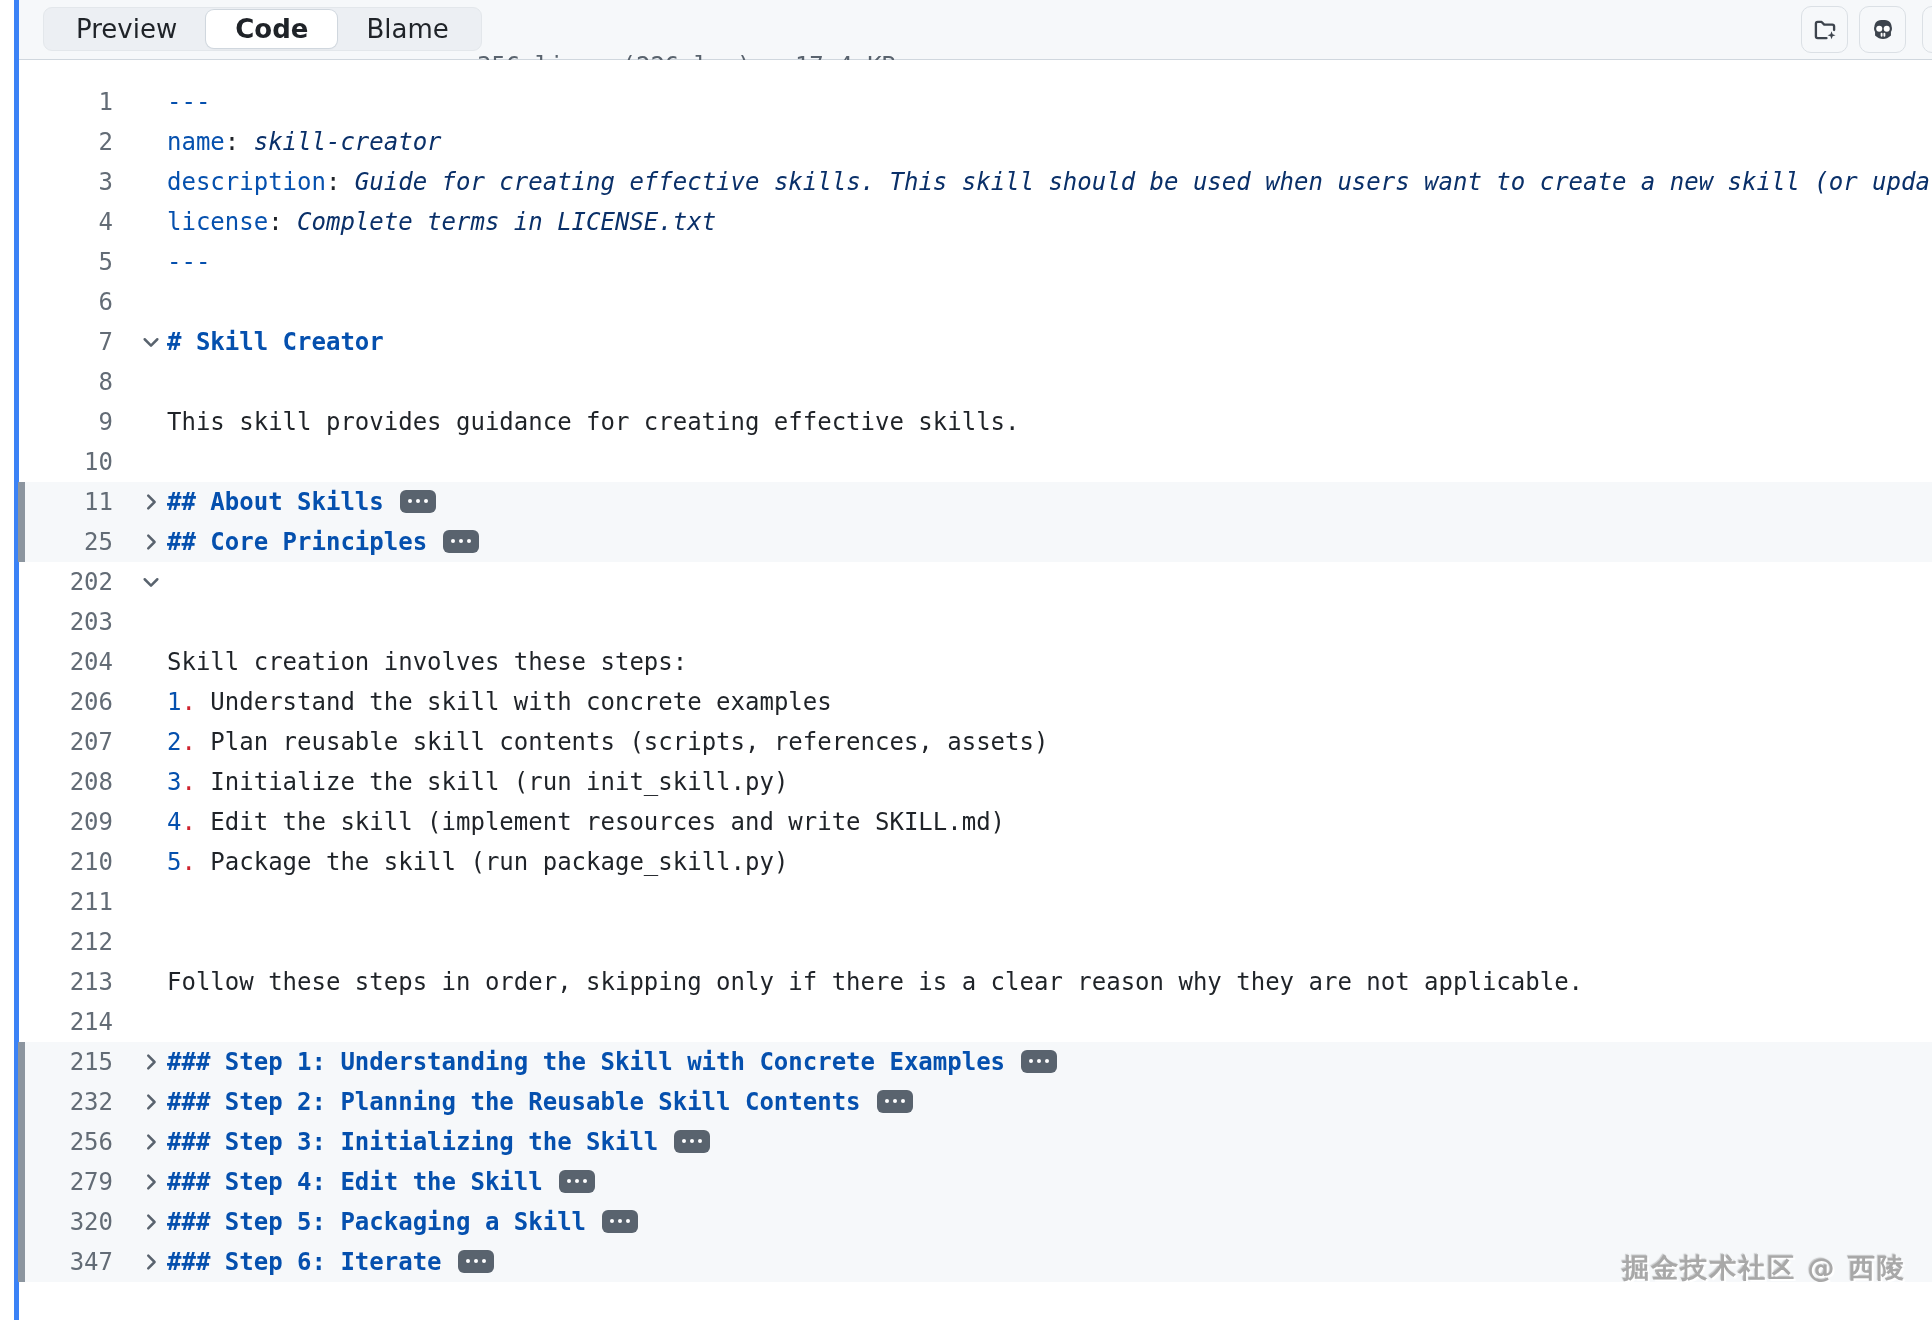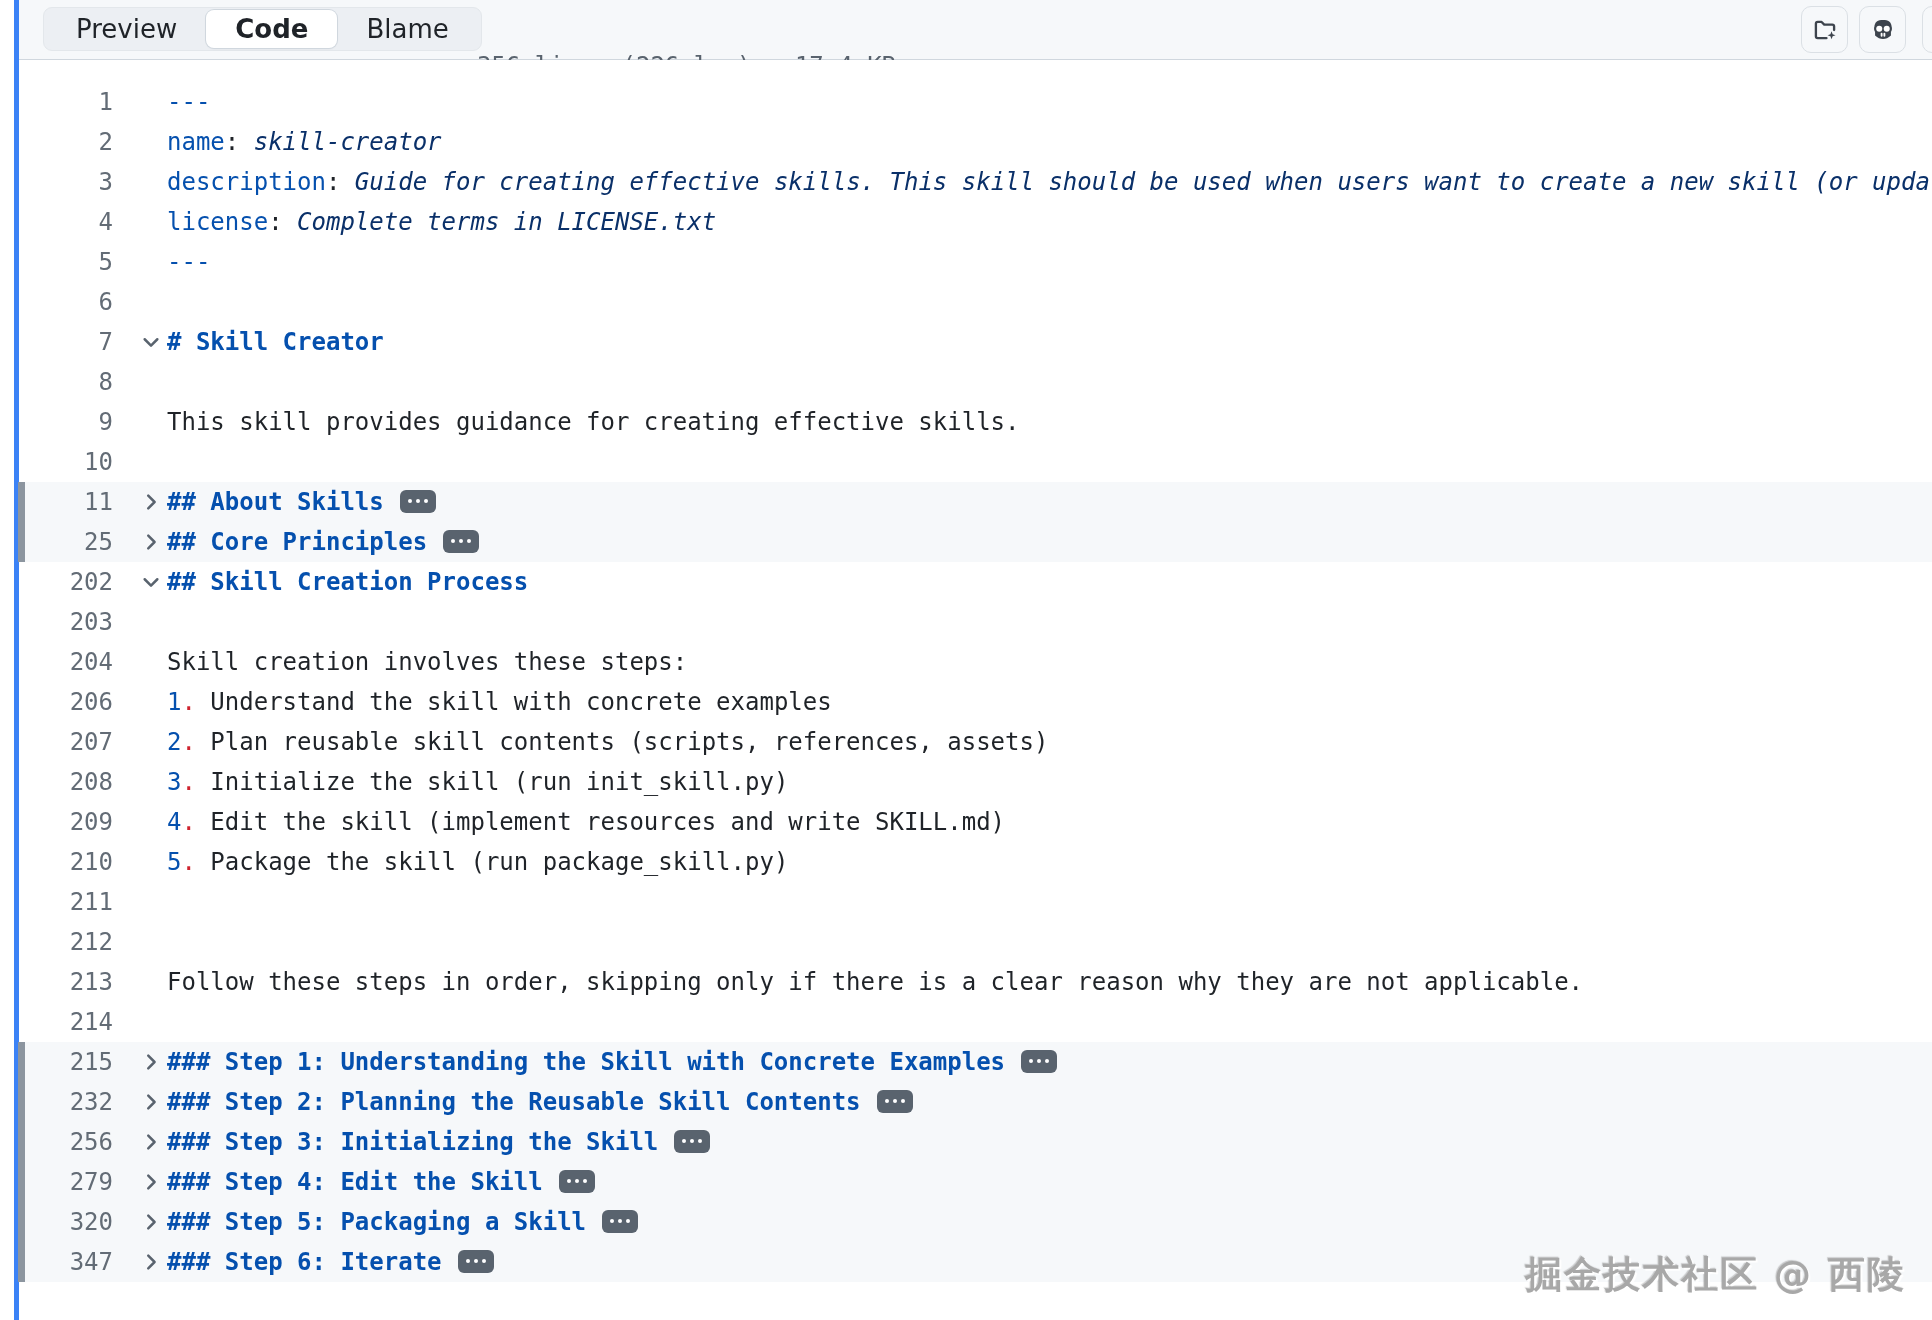--- a/index.html
+++ b/index.html
@@ -41,21 +41,21 @@
   .c-plain{color:#1f2328;}
   .c-head{color:#0550ae;font-weight:700;}
   .c-num{color:#0550ae;}
   .c-dot{color:#cf222e;}
 
   .badge{display:inline-flex;align-items:center;justify-content:center;gap:4px;
          vertical-align:middle;margin-left:16px;margin-top:-4px;width:36px;height:23px;
          background:#59636e;border-radius:6px;cursor:pointer;}
   .badge i{display:block;width:4px;height:4px;border-radius:50%;background:#ffffff;}
 
-  .watermark{position:absolute;right:26px;top:1250px;font-size:37px;font-weight:600;
+  .watermark{position:absolute;right:26px;top:1250px;font-size:27px;font-weight:600;
              color:#a8a8a8;letter-spacing:2px;z-index:6;
              text-shadow:2px 2px 1px #ffffff,-1px -1px 1px rgba(110,110,110,.35);}
 </style>
 </head>
 <body>
 
 <div class="frame">
 
   <div class="toolbar">
     <div class="tabs">
@@ -107,21 +107,21 @@
       <div class="row"><span class="lnum">9</span><span class="content"><span class="c-plain">This skill provides guidance for creating effective skills.</span></span></div>
       <div class="row"><span class="lnum">10</span><span class="content"></span></div>
       <div class="row hl"><span class="lnum">11</span><span class="chev"><svg width="22" height="22" viewBox="0 0 16 16">
             <path d="M6 3.4 L10.6 8 L6 12.6" fill="none" stroke="#59636e" stroke-width="1.8" stroke-linecap="round" stroke-linejoin="round"></path>
           </svg></span><span class="content"><span class="c-head">## About Skills</span><span class="badge"><i></i><i></i><i></i></span></span></div>
       <div class="row hl"><span class="lnum">25</span><span class="chev"><svg width="22" height="22" viewBox="0 0 16 16">
             <path d="M6 3.4 L10.6 8 L6 12.6" fill="none" stroke="#59636e" stroke-width="1.8" stroke-linecap="round" stroke-linejoin="round"></path>
           </svg></span><span class="content"><span class="c-head">## Core Principles</span><span class="badge"><i></i><i></i><i></i></span></span></div>
       <div class="row"><span class="lnum">202</span><span class="chev"><svg width="22" height="22" viewBox="0 0 16 16">
             <path d="M3.4 6 L8 10.6 L12.6 6" fill="none" stroke="#59636e" stroke-width="1.8" stroke-linecap="round" stroke-linejoin="round"></path>
-          </svg></span><span class="content"><span class="c-head">## Skill Creation Process</span></span></div>
+          </svg></span></div>
       <div class="row"><span class="lnum">203</span><span class="content"></span></div>
       <div class="row"><span class="lnum">204</span><span class="content"><span class="c-plain">Skill creation involves these steps:</span></span></div>
       <div class="row"><span class="lnum">206</span><span class="content"><span class="c-num">1</span><span class="c-dot">.</span><span class="c-plain"> Understand the skill with concrete examples</span></span></div>
       <div class="row"><span class="lnum">207</span><span class="content"><span class="c-num">2</span><span class="c-dot">.</span><span class="c-plain"> Plan reusable skill contents (scripts, references, assets)</span></span></div>
       <div class="row"><span class="lnum">208</span><span class="content"><span class="c-num">3</span><span class="c-dot">.</span><span class="c-plain"> Initialize the skill (run init_skill.py)</span></span></div>
       <div class="row"><span class="lnum">209</span><span class="content"><span class="c-num">4</span><span class="c-dot">.</span><span class="c-plain"> Edit the skill (implement resources and write SKILL.md)</span></span></div>
       <div class="row"><span class="lnum">210</span><span class="content"><span class="c-num">5</span><span class="c-dot">.</span><span class="c-plain"> Package the skill (run package_skill.py)</span></span></div>
       <div class="row"><span class="lnum">211</span></div>
       <div class="row"><span class="lnum">212</span><span class="content"></span></div>
       <div class="row"><span class="lnum">213</span><span class="content"><span class="c-plain">Follow these steps in order, skipping only if there is a clear reason why they are not applicable.</span></span></div>

